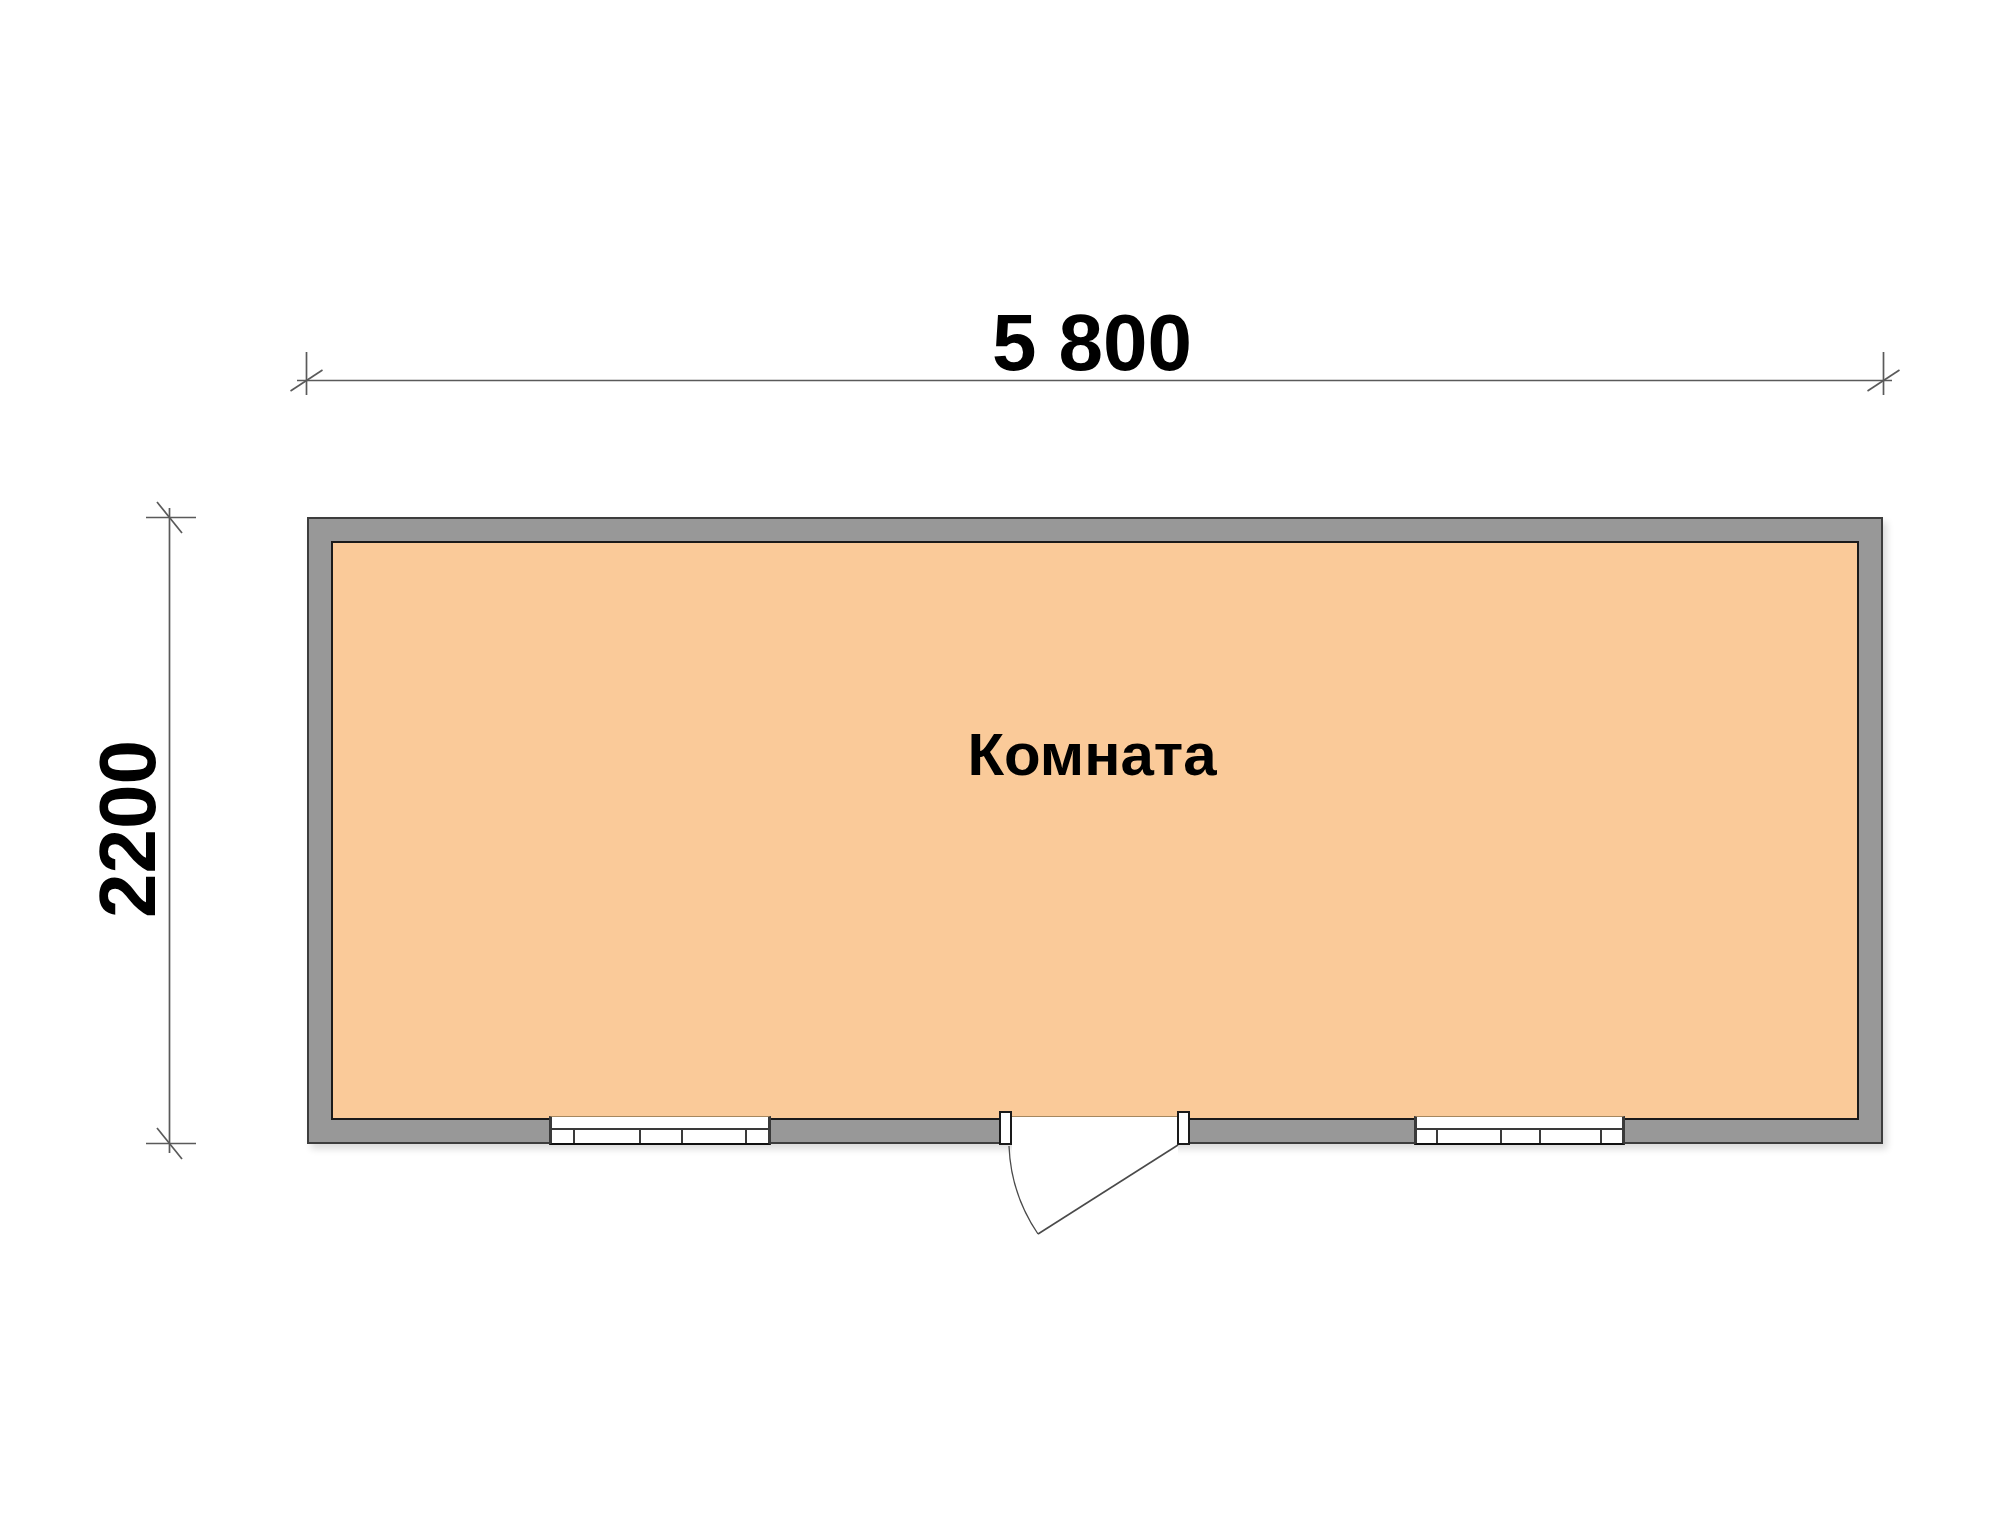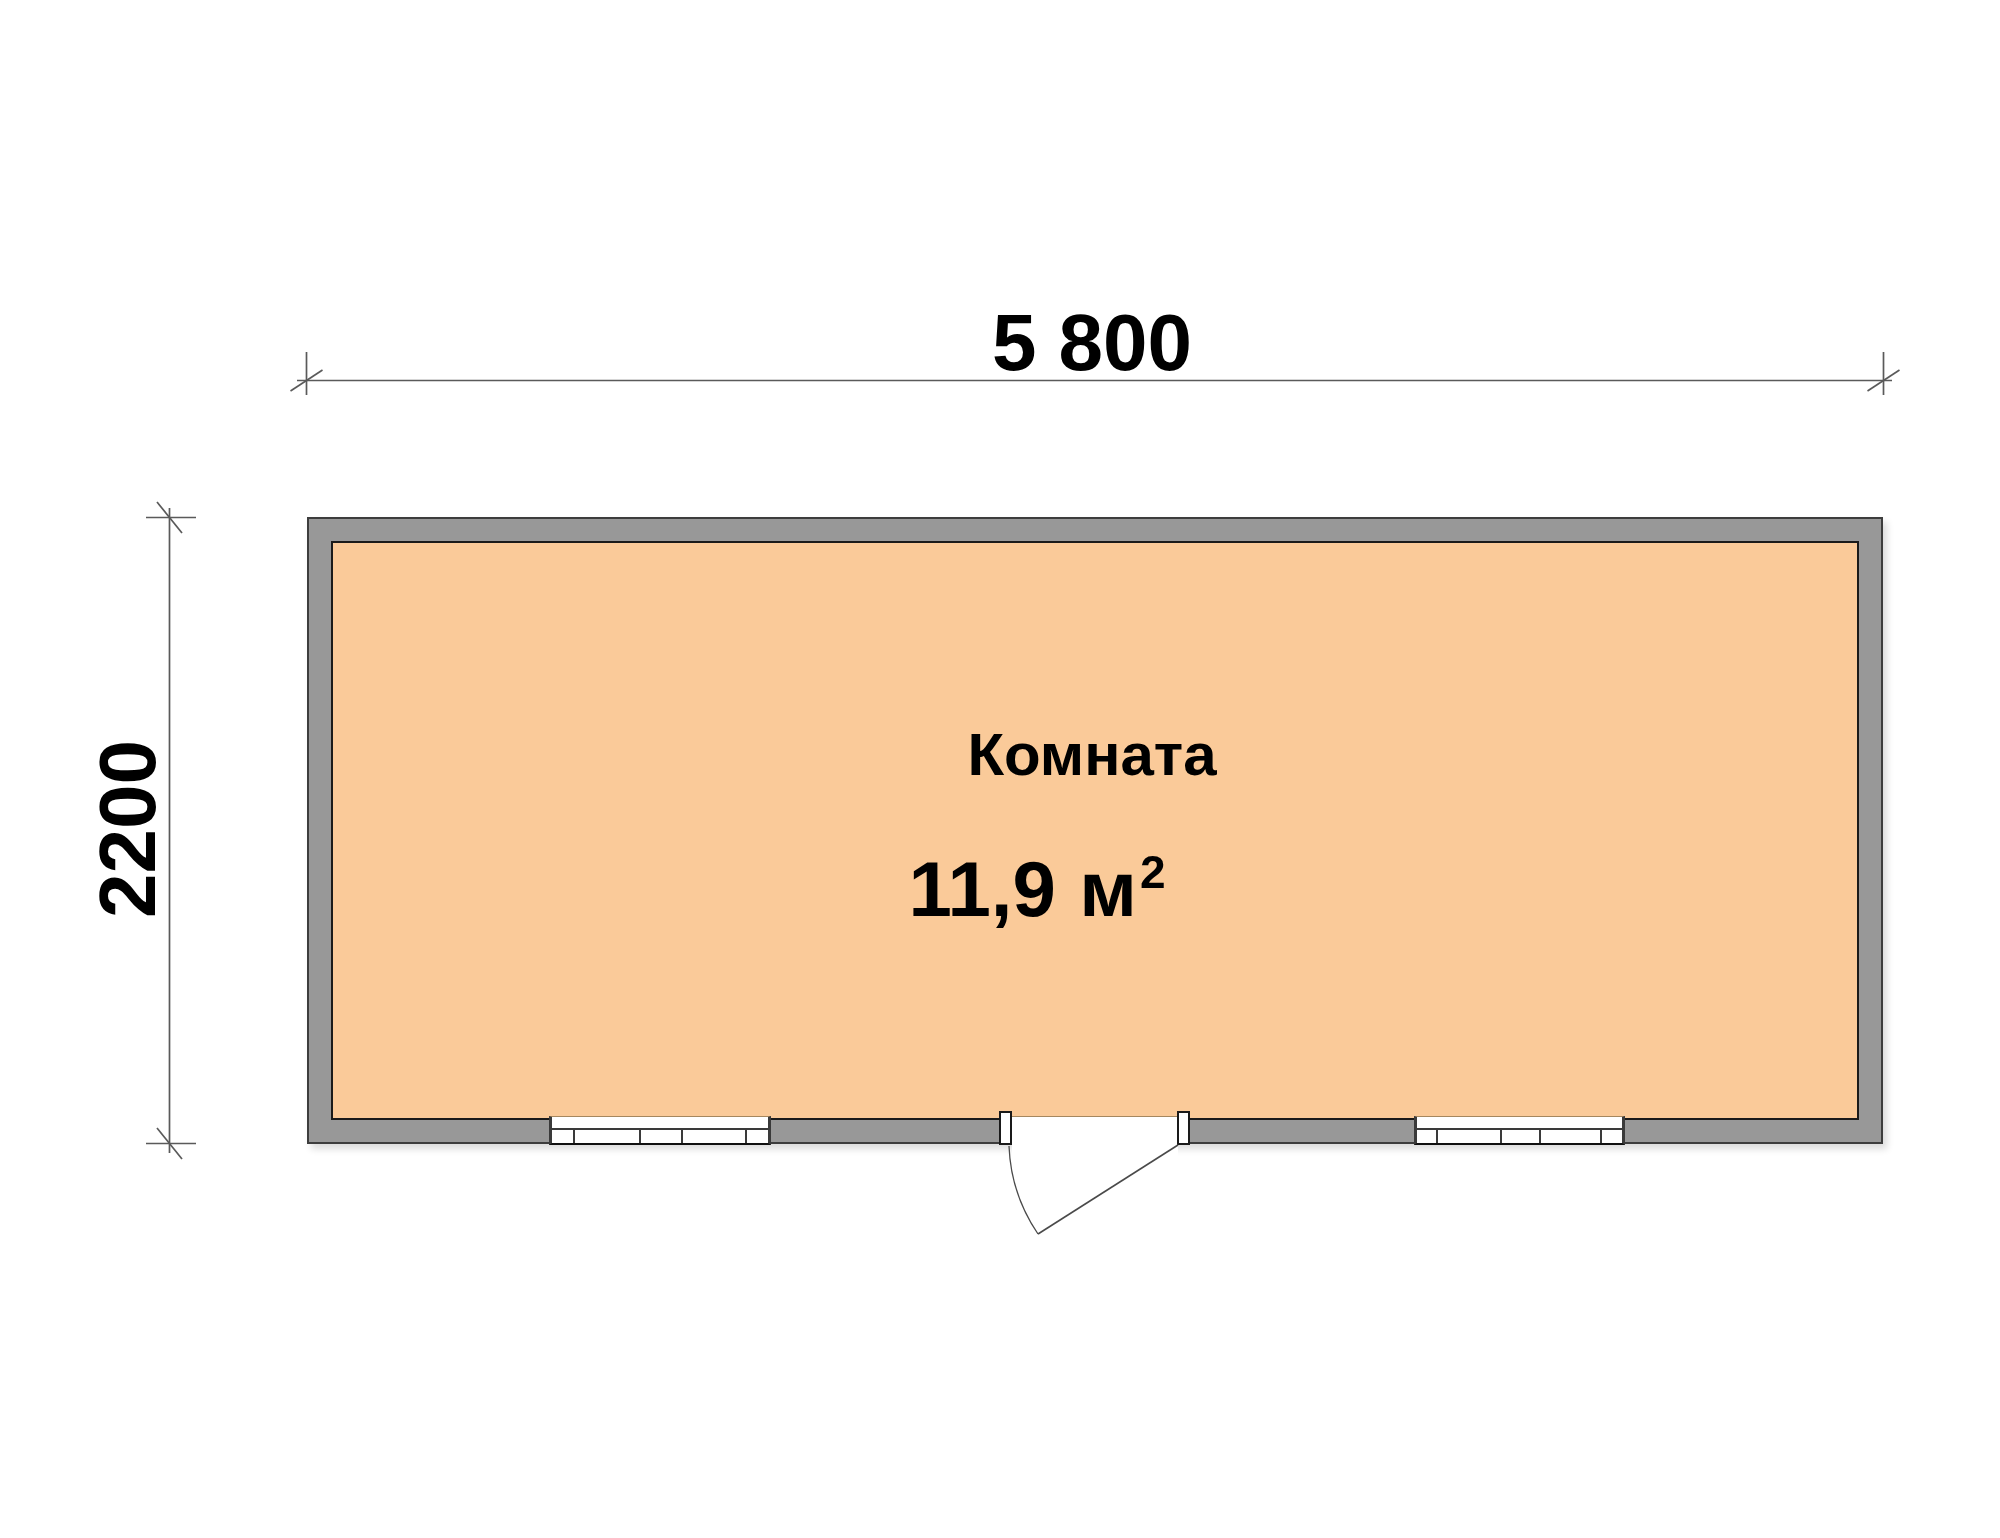--- a/index.html
+++ b/index.html
@@ -117,15 +117,14 @@
     </g>
     <g>
       <line class="door-stroke" x1="1178" y1="1145" x2="1038" y2="1234"></line>
       <path class="arc-stroke" d="M 1009 1146 A 168 168 0 0 0 1038 1234"></path>
     </g>
   </svg>
 
   <div class="lbl dim-width">5 800</div>
   <div class="lbl dim-height">2200</div>
   <div class="lbl room-name">Комната</div>
-  <div class="lbl room-area"><span class="val">11,9</span><span class="unit">м</span><span class="exp">2</span></div>
 
 </div>
 
 </body></html>

